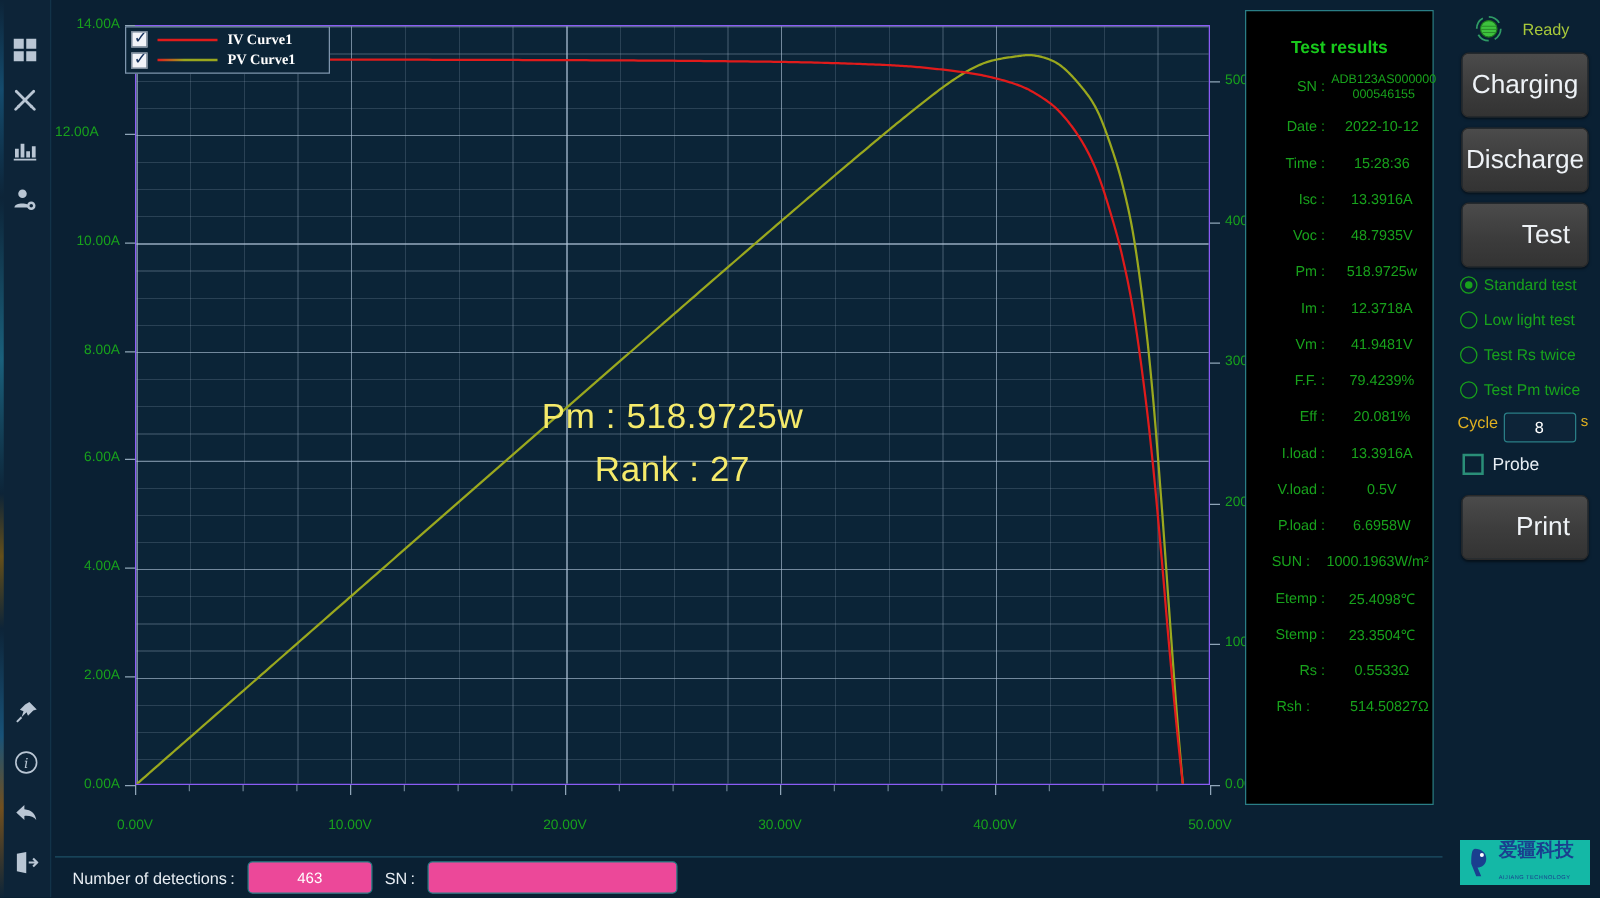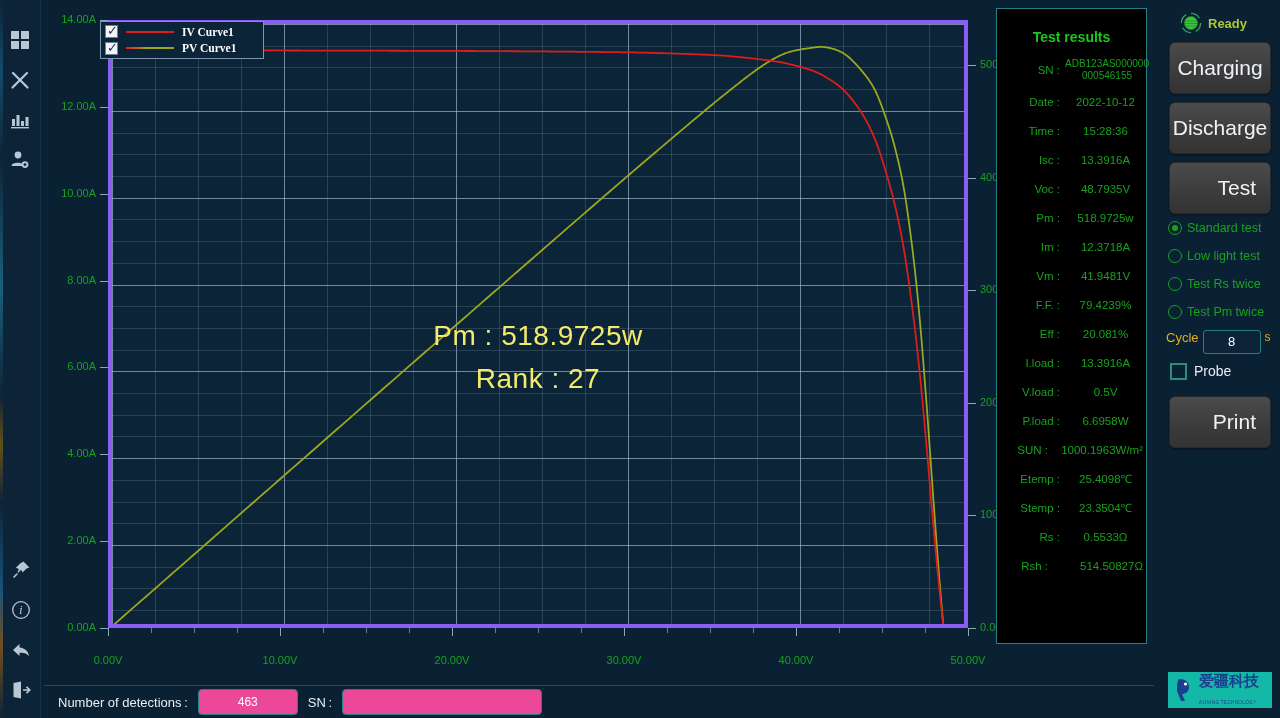--- a/index.html
+++ b/index.html
@@ -26,21 +26,21 @@
   #sb-bottom { position:absolute; bottom: 8px; left:0; width:41px; }
 
   
   #chart-panel {
     position: absolute; left: 44px; top: 8px; width: 946px; height: 672px;
     background: #0a2033;
   }
   #plot-frame {
     position: absolute; left: 64px; top: 12px; width: 860px; height: 608px;
     background: #0b2437;
-    border: 4px solid #8b5cf6;
+    border: 1px solid #8b5cf6;
     overflow: hidden;
   }
   #grid-minor, #grid-major { position:absolute; inset:0; }
   #grid-minor {
     background-image:
       repeating-linear-gradient(to right, rgba(150,170,190,.22) 0 1px, transparent 1px 43px),
       repeating-linear-gradient(to bottom, rgba(150,170,190,.22) 0 1px, transparent 1px 21.71px);
   }
   #grid-major {
     background-image:
@@ -79,21 +79,21 @@
   .res-row { display:flex; align-items:center; height:29px; font-size:11.5px; color:#18a21c; }
   .res-row .k { width:68px; text-align:right; padding-right:5px; flex:none; white-space:nowrap; }
   .res-row .v { flex:1; text-align:center; white-space:nowrap; }
   .res-row.sn { height:34px; }
   .res-row.sn .v { font-size:10px; line-height:1.25; }
   .res-row.wide .k { width:56px; }
   .res-row.wide .v { text-align:right; padding-right:3px; }
 
   
   #controls { position:absolute; left:1160px; top:0; width:120px; height:718px; background:#0a2033; }
-  #status { display:flex; align-items:center; gap:6px; padding:12px 0 0 20px;font-weight:bold; }
+  #status { display:flex; align-items:center; gap:16px; padding:12px 0 0 20px; }
   #status .led { width:22px; height:22px; flex:none; }
   #status .txt { color:#a8c93a; font-size:13px; }
 
   .big-btn {
     margin:8px auto 0; width:102px; height:52px; border-radius:6px;
     background: linear-gradient(180deg,#4b4b4b 0%,#3c3c3c 55%,#333 100%);
     border:1px solid #2a2a2a;
     color:#eef2f6; font-size:21px; display:flex; align-items:center; justify-content:center;
     cursor:pointer; box-shadow: 0 1px 2px rgba(0,0,0,.5);
   }
@@ -250,21 +250,21 @@
         <span class="axis-label" style="left: 0px; top: 526.143px; width: 52px; text-align: right;">2.00A</span>
         <span class="tick-mark" style="left: 56px; top: 533.143px; width: 8px; height: 1px;"></span>
         <span class="axis-label" style="left: 0px; top: 439.286px; width: 52px; text-align: right;">4.00A</span>
         <span class="tick-mark" style="left: 56px; top: 446.286px; width: 8px; height: 1px;"></span>
         <span class="axis-label" style="left: 0px; top: 352.429px; width: 52px; text-align: right;">6.00A</span>
         <span class="tick-mark" style="left: 56px; top: 359.429px; width: 8px; height: 1px;"></span>
         <span class="axis-label" style="left: 0px; top: 265.571px; width: 52px; text-align: right;">8.00A</span>
         <span class="tick-mark" style="left: 56px; top: 272.571px; width: 8px; height: 1px;"></span>
         <span class="axis-label" style="left: 0px; top: 178.714px; width: 52px; text-align: right;">10.00A</span>
         <span class="tick-mark" style="left: 56px; top: 185.714px; width: 8px; height: 1px;"></span>
-        <span class="axis-label" style="left: 0px; top: 91.8571px; width: 52px; text-align: right;">12.00A</span>
+        <span class="axis-label" style="left: 0px; top: 91.8571px; width: 52px; text-align: left;">12.00A</span>
         <span class="tick-mark" style="left: 56px; top: 98.8571px; width: 8px; height: 1px;"></span>
         <span class="axis-label" style="left: 0px; top: 5px; width: 52px; text-align: right;">14.00A</span>
         <span class="tick-mark" style="left: 56px; top: 12px; width: 8px; height: 1px;"></span>
       </div>
     <div id="axis-right">
         <span class="axis-label" style="left: 936px; top: 613px;">0.00W</span>
         <span class="tick-mark" style="left: 924px; top: 620px; width: 8px; height: 1px;"></span>
         <span class="axis-label" style="left: 936px; top: 500.407px;">100.00W</span>
         <span class="tick-mark" style="left: 924px; top: 507.407px; width: 8px; height: 1px;"></span>
         <span class="axis-label" style="left: 936px; top: 387.815px;">200.00W</span>

